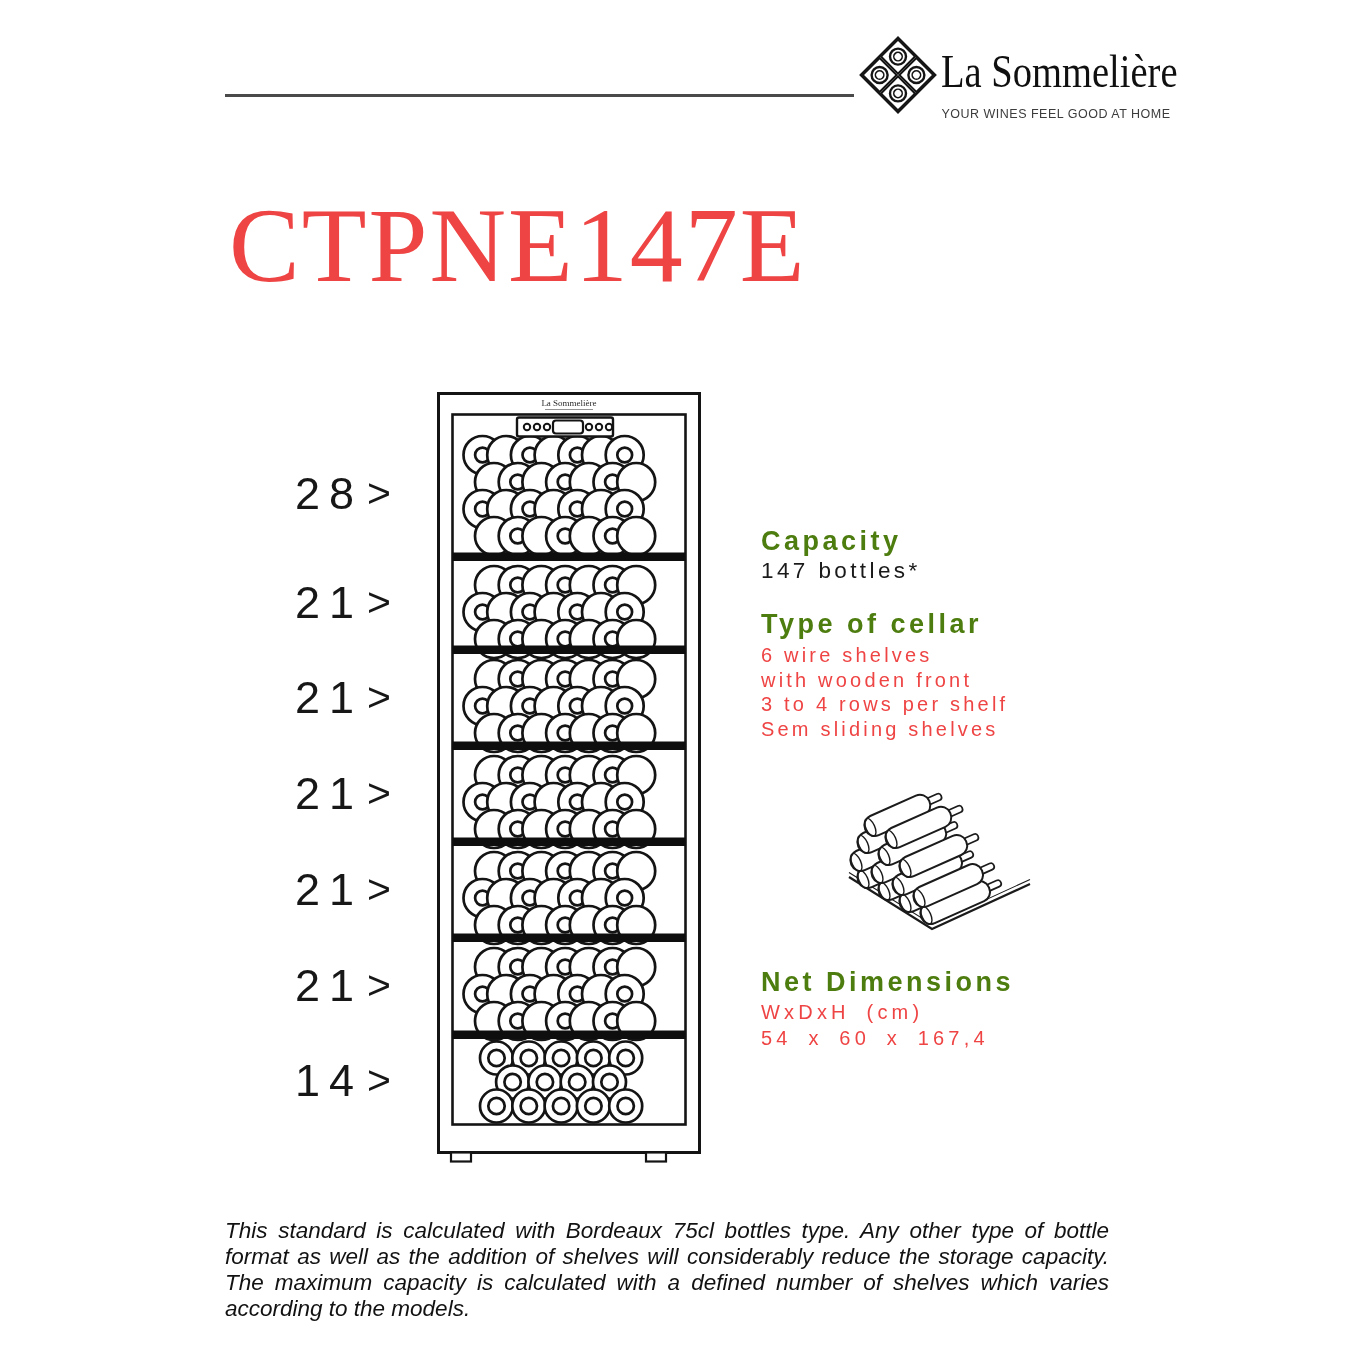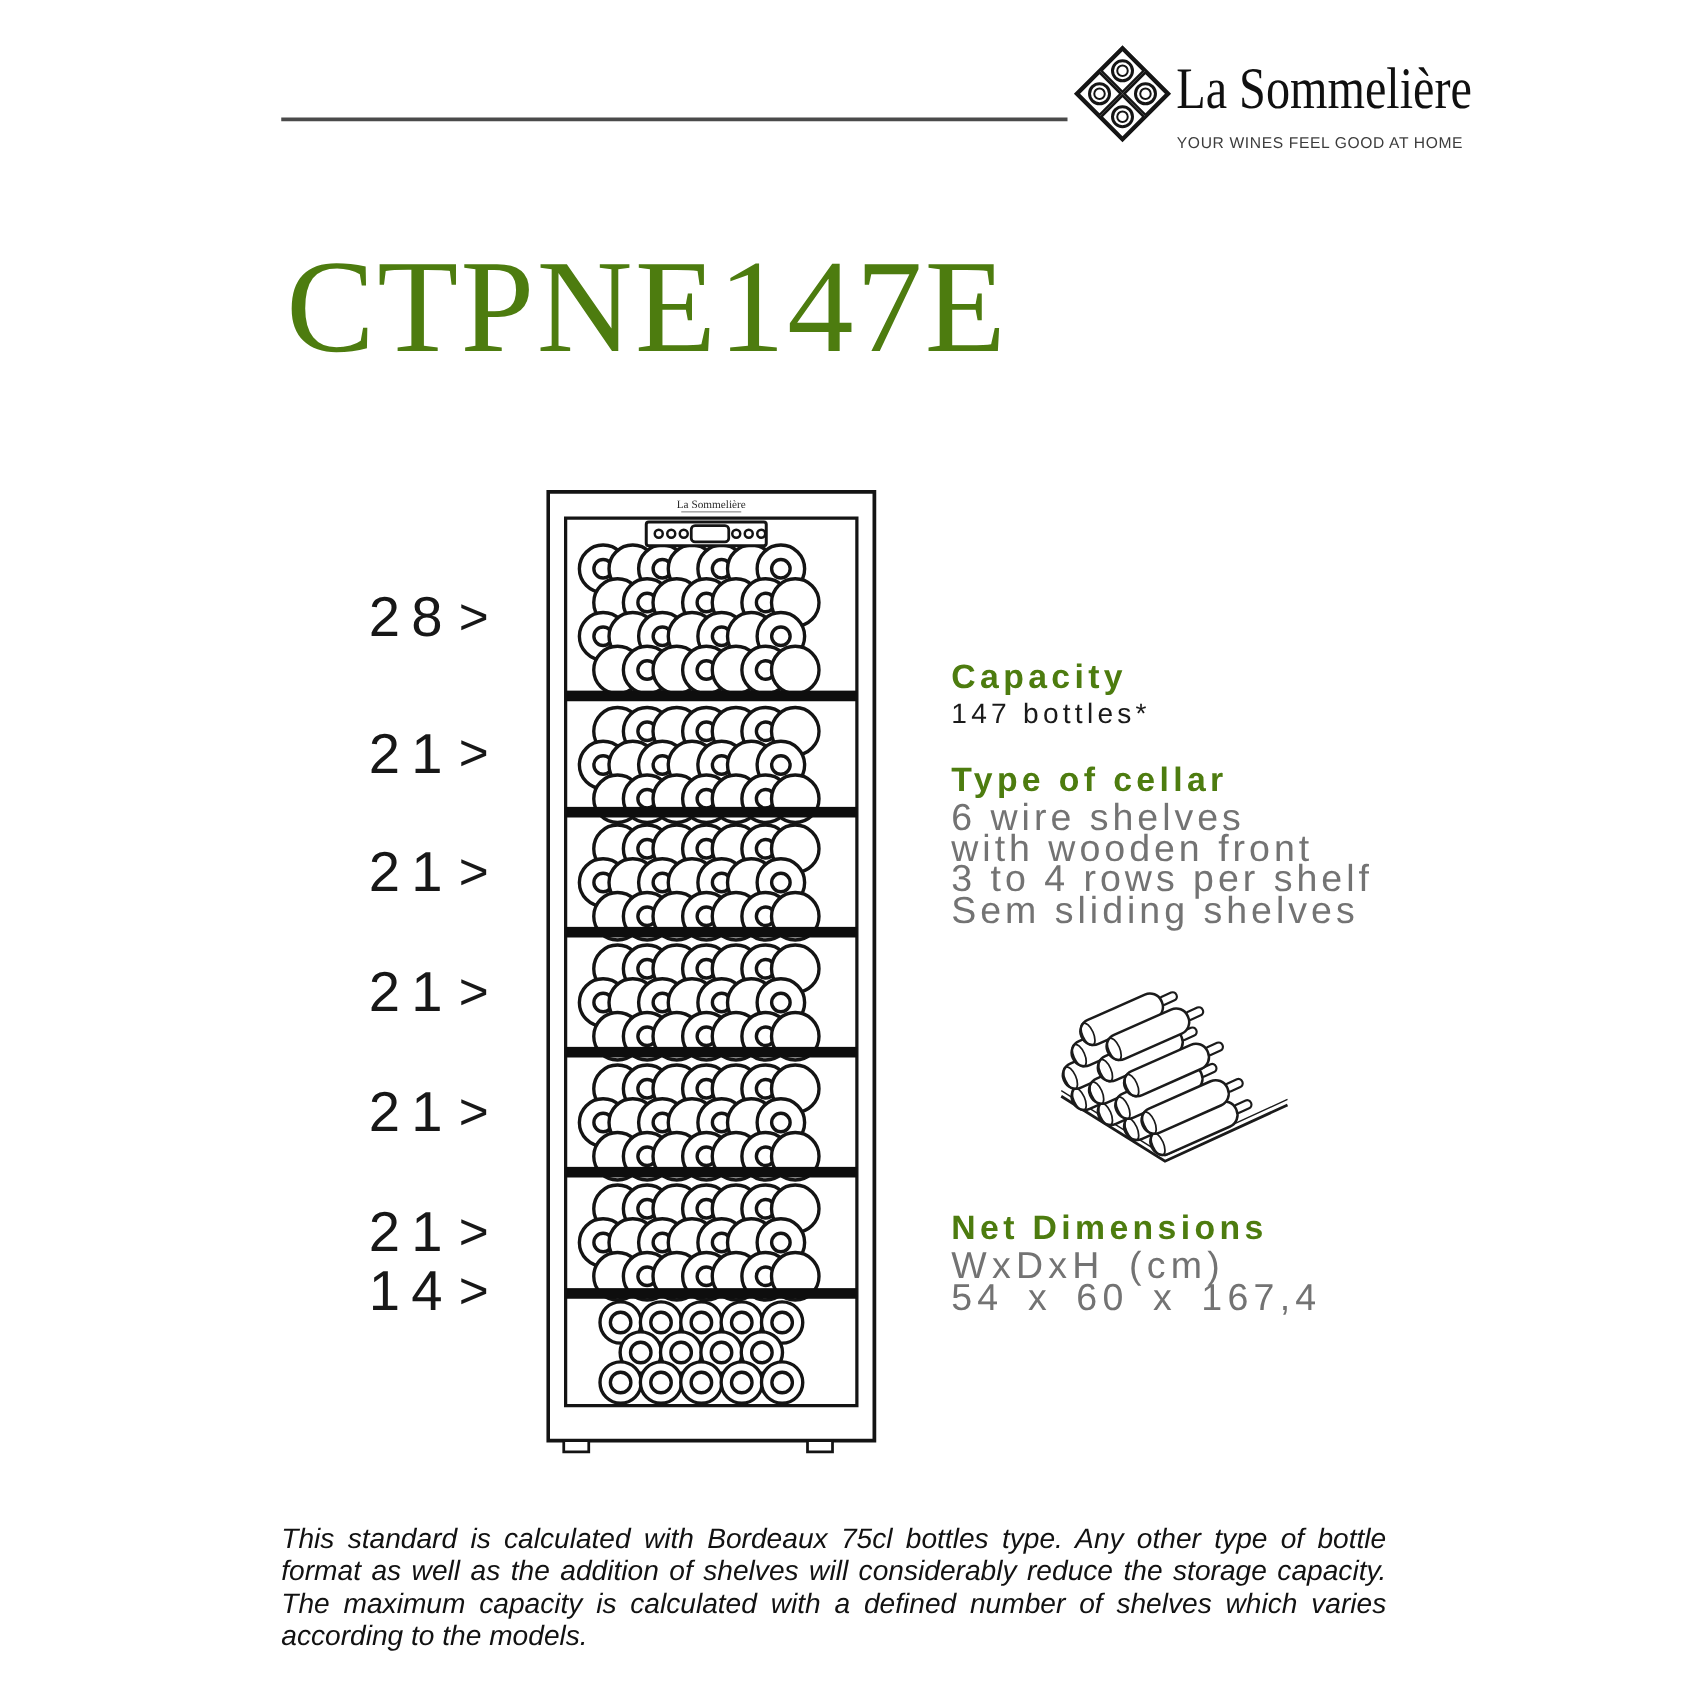--- a/index.html
+++ b/index.html
@@ -9,39 +9,39 @@
   .top-rule{position:absolute;left:225px;top:94px;width:629px;height:2.5px;background:#4a4a4a}
 
   .brand-icon{position:absolute;left:853px;top:36px}
   .brand-name{position:absolute;left:941px;top:44px;font-family:"Liberation Serif",serif;
               font-size:47px;color:#101010;white-space:nowrap;transform:scaleX(.82);
               transform-origin:left top;letter-spacing:0}
   .brand-tagline{position:absolute;left:938px;top:107px;width:236px;text-align:center;
                  font-size:12.5px;letter-spacing:.5px;color:#3c3c3c;white-space:nowrap}
 
   .model{position:absolute;left:229px;top:190px;margin:0;font-family:"Liberation Serif",serif;
-         font-weight:400;font-size:106px;line-height:1.05;letter-spacing:2px;color:#4d7c0f;white-space:nowrap}
+         font-weight:400;font-size:106px;line-height:1.05;letter-spacing:2px;color:#ef4444;white-space:nowrap}
   .subtitle{position:absolute;left:233px;top:310px;margin:0;font-family:"Liberation Serif",serif;
             font-weight:700;font-size:42px;letter-spacing:6px;word-spacing:12px;color:#101010;white-space:nowrap}
 
   .shelf-label{position:absolute;left:295px;height:50px;display:flex;align-items:center;gap:4px;
                font-size:45px;color:#171717}
   .shelf-label .num{letter-spacing:9px}
   .shelf-label .arr{font-size:41px;letter-spacing:0;padding-bottom:2px}
 
   .cabinet{position:absolute;left:437px;top:390px;width:270px;height:775px}
   .pile{position:absolute;left:846px;top:776px;width:192px;height:170px}
 
   .spec-heading{position:absolute;left:761px;margin:0;font-weight:700;font-size:27px;
                 letter-spacing:3.5px;white-space:nowrap;color:#4d7c0f}
   .cap-h{top:526px}
   .cap-v{position:absolute;left:761px;top:558px;font-size:22.5px;letter-spacing:3.4px;white-space:nowrap;color:#1a1a1a}
   .shelves-h{top:609px}
-  .spec-lines{position:absolute;left:761px;font-size:30px;letter-spacing:3.2px;
-              line-height:24.7px;white-space:nowrap;color:#737373}
+  .spec-lines{position:absolute;left:761px;font-size:20px;letter-spacing:3.2px;
+              line-height:24.7px;white-space:nowrap;color:#ef4444}
   .shelves-lines{top:643px}
   .dims-h{top:967px}
   .dims-lines{top:1000px;line-height:25.5px;letter-spacing:4.2px;word-spacing:7px}
 
   .footnote{position:absolute;left:225px;top:1218px;width:884px;font-style:italic;
             font-size:22.5px;line-height:26px;color:#121212}
   .footnote .just{text-align:justify}
 </style>
 </head>
 <body>
@@ -90,21 +90,21 @@
         <span class="arr">&gt;</span>
       </div>
       <div class="shelf-label" style="top: 865px;">
         <span class="num">21</span>
         <span class="arr">&gt;</span>
       </div>
       <div class="shelf-label" style="top: 961px;">
         <span class="num">21</span>
         <span class="arr">&gt;</span>
       </div>
-      <div class="shelf-label" style="top: 1008px;">
+      <div class="shelf-label" style="top: 1056px;">
         <span class="num">14</span>
         <span class="arr">&gt;</span>
       </div>
     </div>
 
   <svg id="cabinetSvg" class="cabinet" viewBox="437 390 270 775">
       <rect x="452.5" y="414.5" width="233" height="710" fill="#fff" stroke="#141414" stroke-width="2.6"></rect>
       <circle cx="482.5" cy="455" r="19" fill="#fff" stroke="#141414" stroke-width="2.7"></circle>
       <circle cx="482.5" cy="455" r="7.4" fill="#fff" stroke="#141414" stroke-width="2.7"></circle>
       <circle cx="506.2" cy="455" r="19" fill="#fff" stroke="#141414" stroke-width="2.7"></circle>

